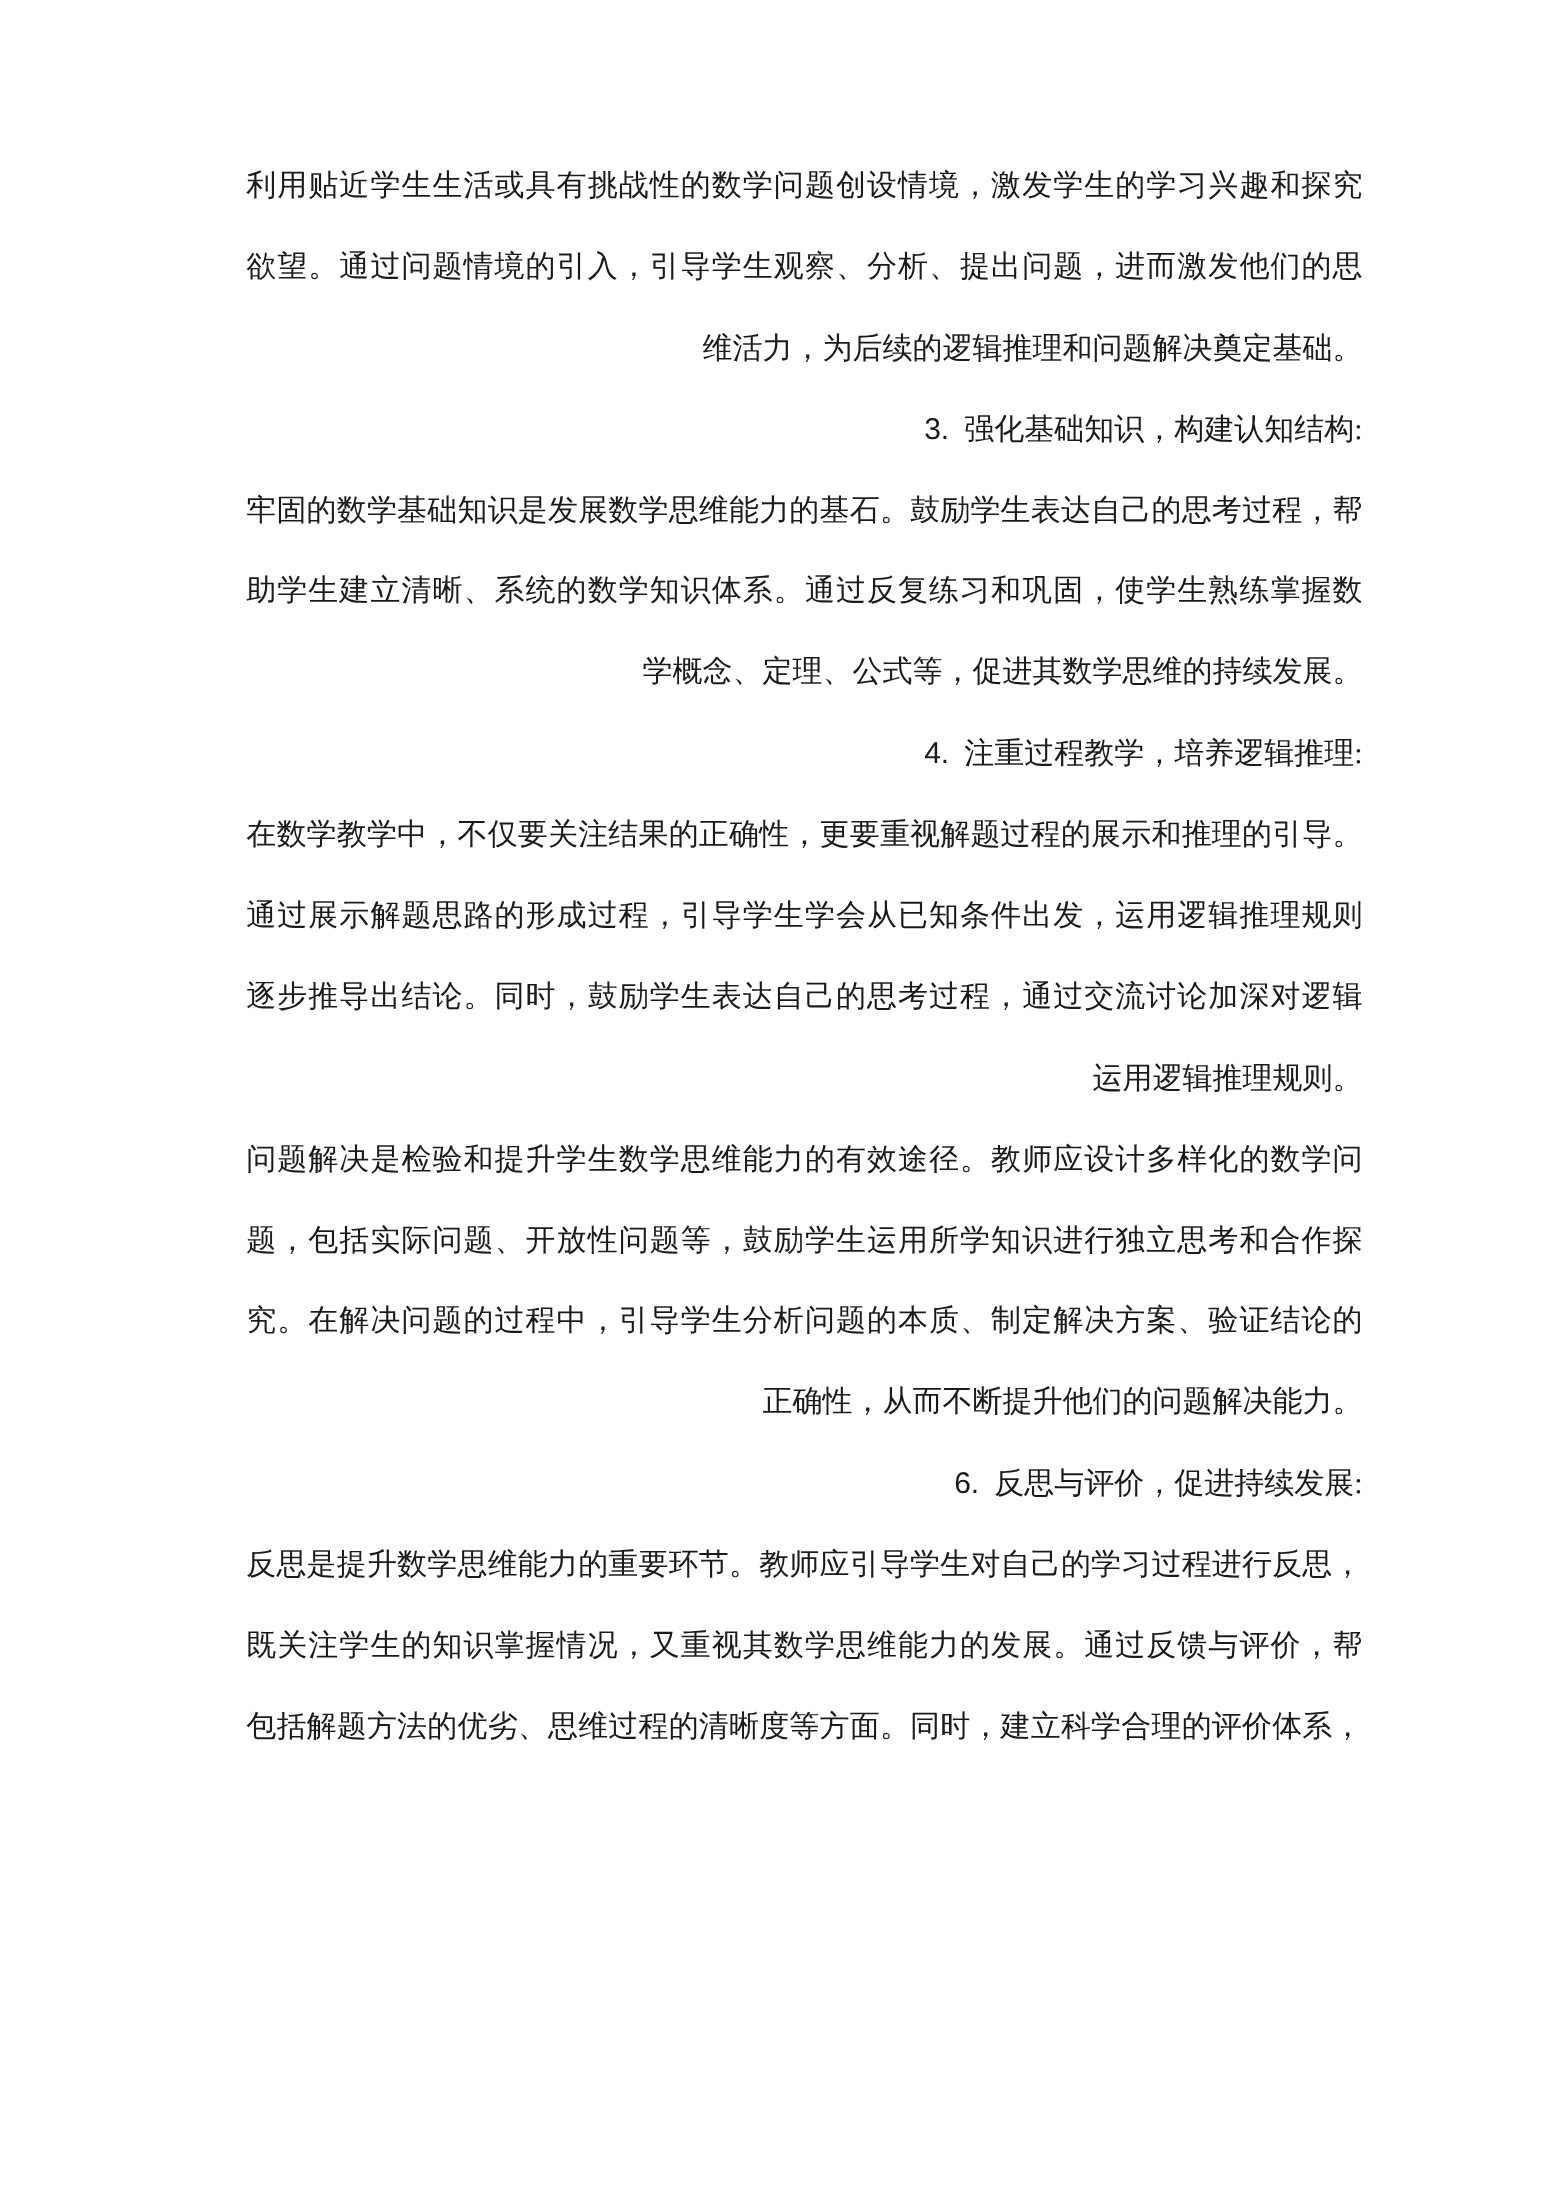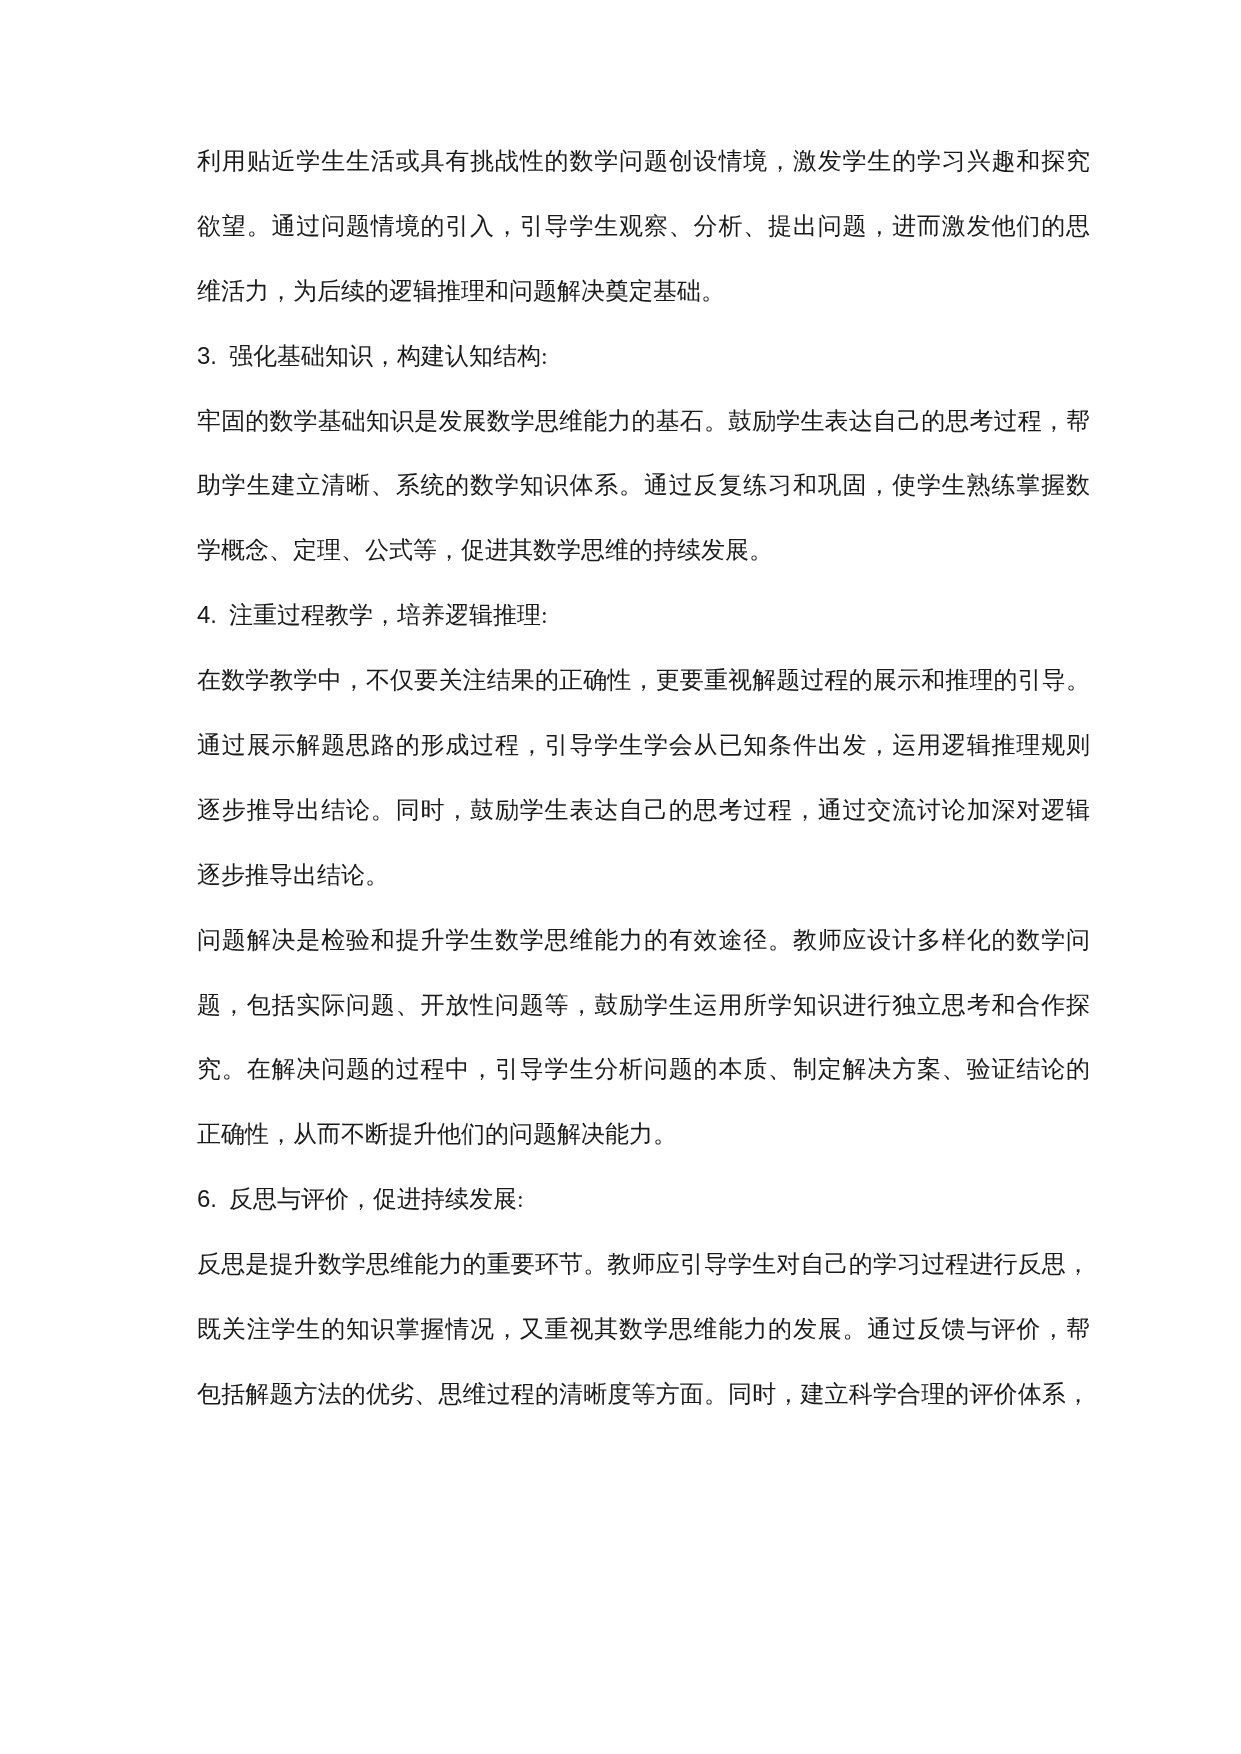--- a/index.html
+++ b/index.html
@@ -10,30 +10,30 @@
   .page {
     position: relative;
     width: 1241px;
     height: 1754px;
     background: #ffffff;
     overflow: hidden;
   }
   .text-block {
     position: absolute;
     left: 197px;
-    top: 129px;
+    top: 117px;
     width: 893px;
   }
   .line {
     height: 64.9px;
     line-height: 64.9px;
     font-family: "Liberation Serif", "DejaVu Serif", serif;
     font-size: 24px;
     color: #1a1a1a;
-    text-align: left;
+    text-align: right;
     white-space: nowrap;
     overflow: visible;
   }
   .line.justify {
     white-space: normal;
     text-align: justify;
     text-align-last: justify;
   }
   .line.heading .num {
     font-family: "Liberation Sans", "DejaVu Sans", sans-serif;
@@ -49,21 +49,21 @@
       <div class="line justify">欲望。通过问题情境的引入，引导学生观察、分析、提出问题，进而激发他们的思</div>
       <div class="line">维活力，为后续的逻辑推理和问题解决奠定基础。</div>
       <div class="line heading"><span class="num">3.</span><span>强化基础知识，构建认知结构:</span></div>
       <div class="line justify">牢固的数学基础知识是发展数学思维能力的基石。鼓励学生表达自己的思考过程，帮</div>
       <div class="line justify">助学生建立清晰、系统的数学知识体系。通过反复练习和巩固，使学生熟练掌握数</div>
       <div class="line">学概念、定理、公式等，促进其数学思维的持续发展。</div>
       <div class="line heading"><span class="num">4.</span><span>注重过程教学，培养逻辑推理:</span></div>
       <div class="line justify">在数学教学中，不仅要关注结果的正确性，更要重视解题过程的展示和推理的引导。</div>
       <div class="line justify">通过展示解题思路的形成过程，引导学生学会从已知条件出发，运用逻辑推理规则</div>
       <div class="line justify">逐步推导出结论。同时，鼓励学生表达自己的思考过程，通过交流讨论加深对逻辑</div>
-      <div class="line">逐步推导出结论。</div>
+      <div class="line">运用逻辑推理规则。</div>
       <div class="line justify">问题解决是检验和提升学生数学思维能力的有效途径。教师应设计多样化的数学问</div>
       <div class="line justify">题，包括实际问题、开放性问题等，鼓励学生运用所学知识进行独立思考和合作探</div>
       <div class="line justify">究。在解决问题的过程中，引导学生分析问题的本质、制定解决方案、验证结论的</div>
       <div class="line">正确性，从而不断提升他们的问题解决能力。</div>
       <div class="line heading"><span class="num">6.</span><span>反思与评价，促进持续发展:</span></div>
       <div class="line justify">反思是提升数学思维能力的重要环节。教师应引导学生对自己的学习过程进行反思，</div>
       <div class="line justify">既关注学生的知识掌握情况，又重视其数学思维能力的发展。通过反馈与评价，帮</div>
       <div class="line justify">包括解题方法的优劣、思维过程的清晰度等方面。同时，建立科学合理的评价体系，</div>
     </div>
 </div>

